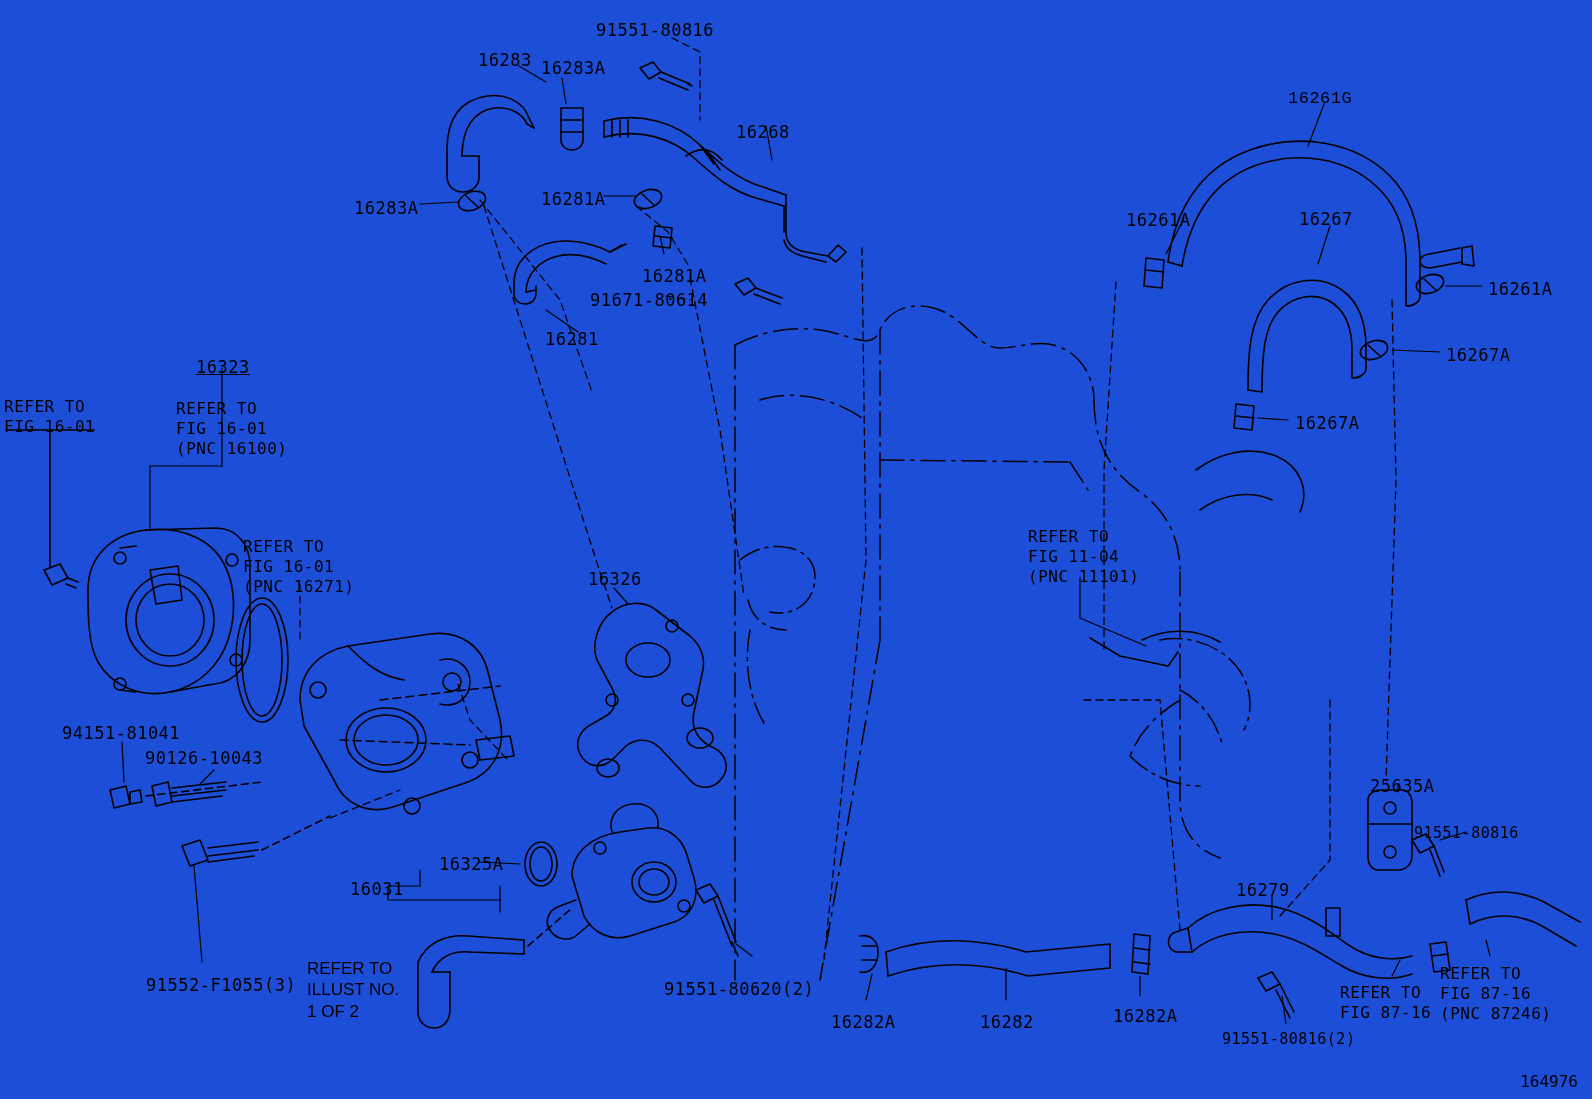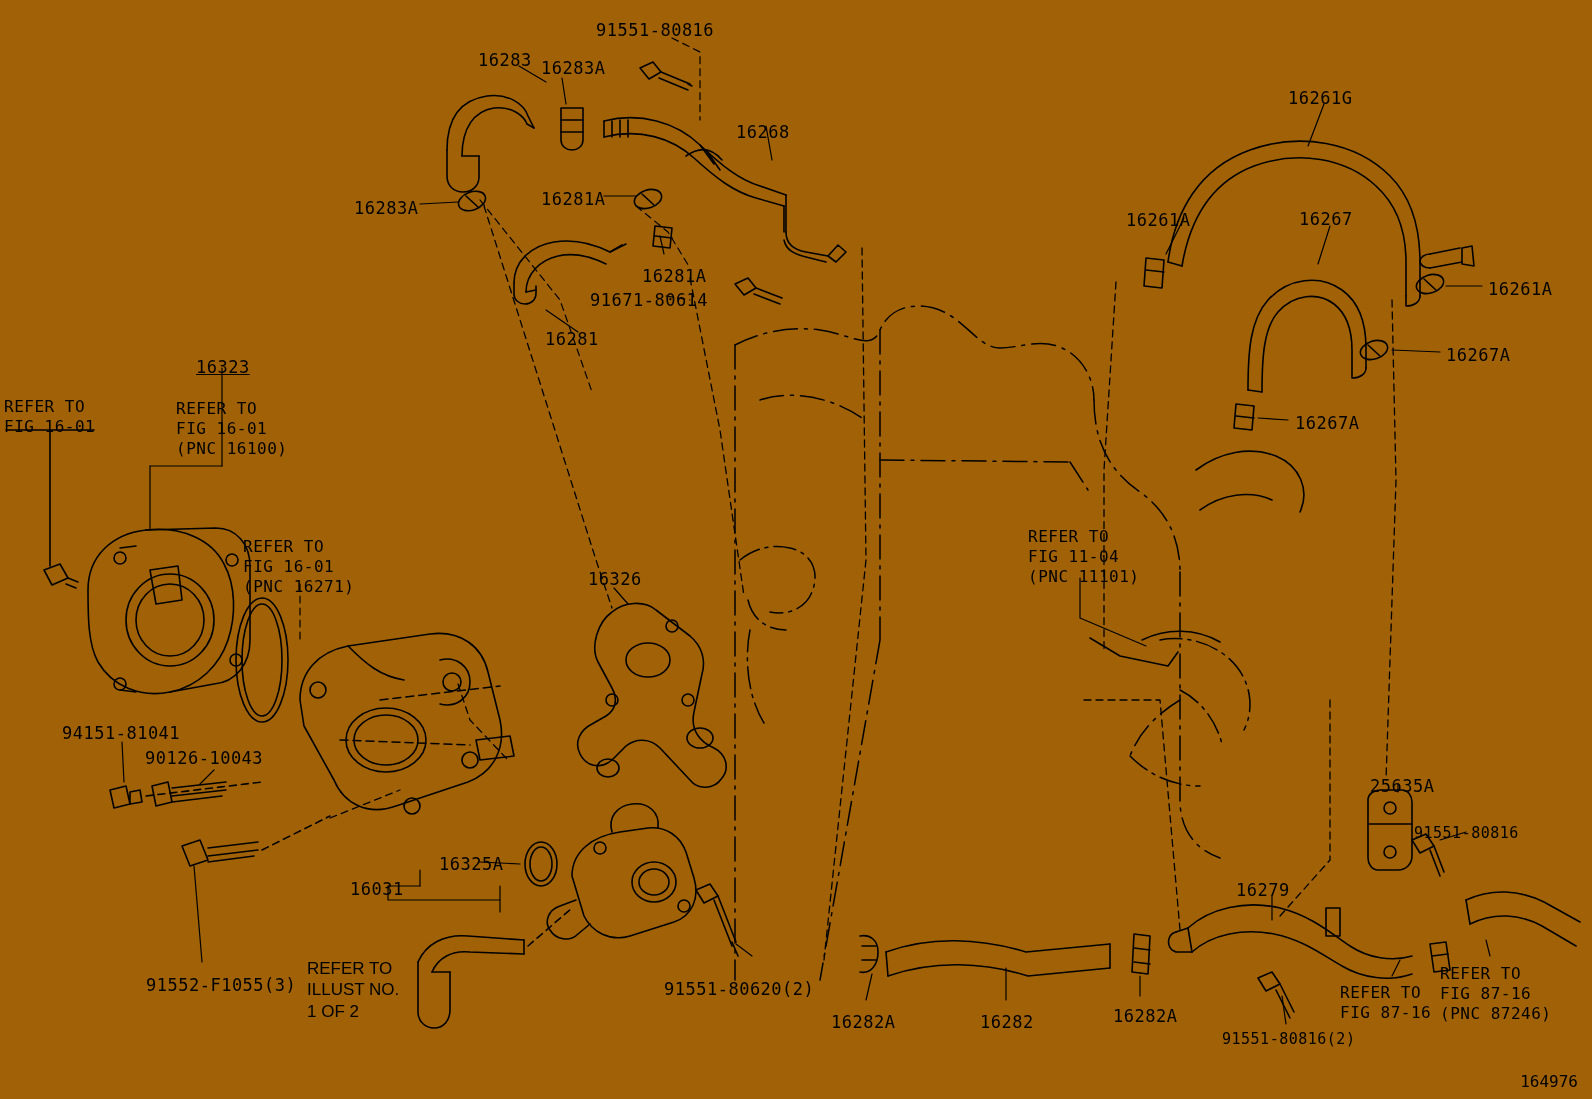--- a/index.html
+++ b/index.html
@@ -4,21 +4,21 @@
 <style>
   html, body {
     margin: 0;
     padding: 0;
     background: #ffffff;
   }
   #root {
     position: relative;
     width: 1592px;
     height: 1099px;
-    background: #a16207;
+    background: #1d4ed8;
     font-family: "DejaVu Sans Mono", monospace;
     overflow: hidden;
   }
   .lbl {
     position: absolute;
     font-family: "DejaVu Sans Mono", monospace;
     font-size: 17px;
     letter-spacing: 0.5px;
     color: #000000;
     white-space: pre;
@@ -323,21 +323,21 @@
         <path d="M330,818 L400,790"></path>
       </g>
 
     </g>
   </svg>
 
   <div class="lbl" style="left:596px; top:20px;">91551-80816</div>
   <div class="lbl" style="left:478px; top:50px;">16283</div>
   <div class="lbl" style="left:541px; top:58px;">16283A</div>
   <div class="lbl" style="left:736px; top:122px;">16268</div>
-  <div class="lbl" style="left:1288px; top:88px;">16261G</div>
+  <div class="lbl" style="left:1288px; top:88px;font-family:Liberation Mono, monospace;">16261G</div>
   <div class="lbl" style="left:1299px; top:209px;">16267</div>
   <div class="lbl" style="left:1126px; top:210px;">16261A</div>
   <div class="lbl" style="left:354px; top:198px;">16283A</div>
   <div class="lbl" style="left:541px; top:189px;">16281A</div>
   <div class="lbl" style="left:642px; top:266px;">16281A</div>
   <div class="lbl" style="left:590px; top:290px;">91671-80614</div>
   <div class="lbl" style="left:545px; top:329px;">16281</div>
   <div class="lbl" style="left:1488px; top:279px;">16261A</div>
   <div class="lbl" style="left:1446px; top:345px;">16267A</div>
   <div class="lbl" style="left:1295px; top:413px;">16267A</div>

